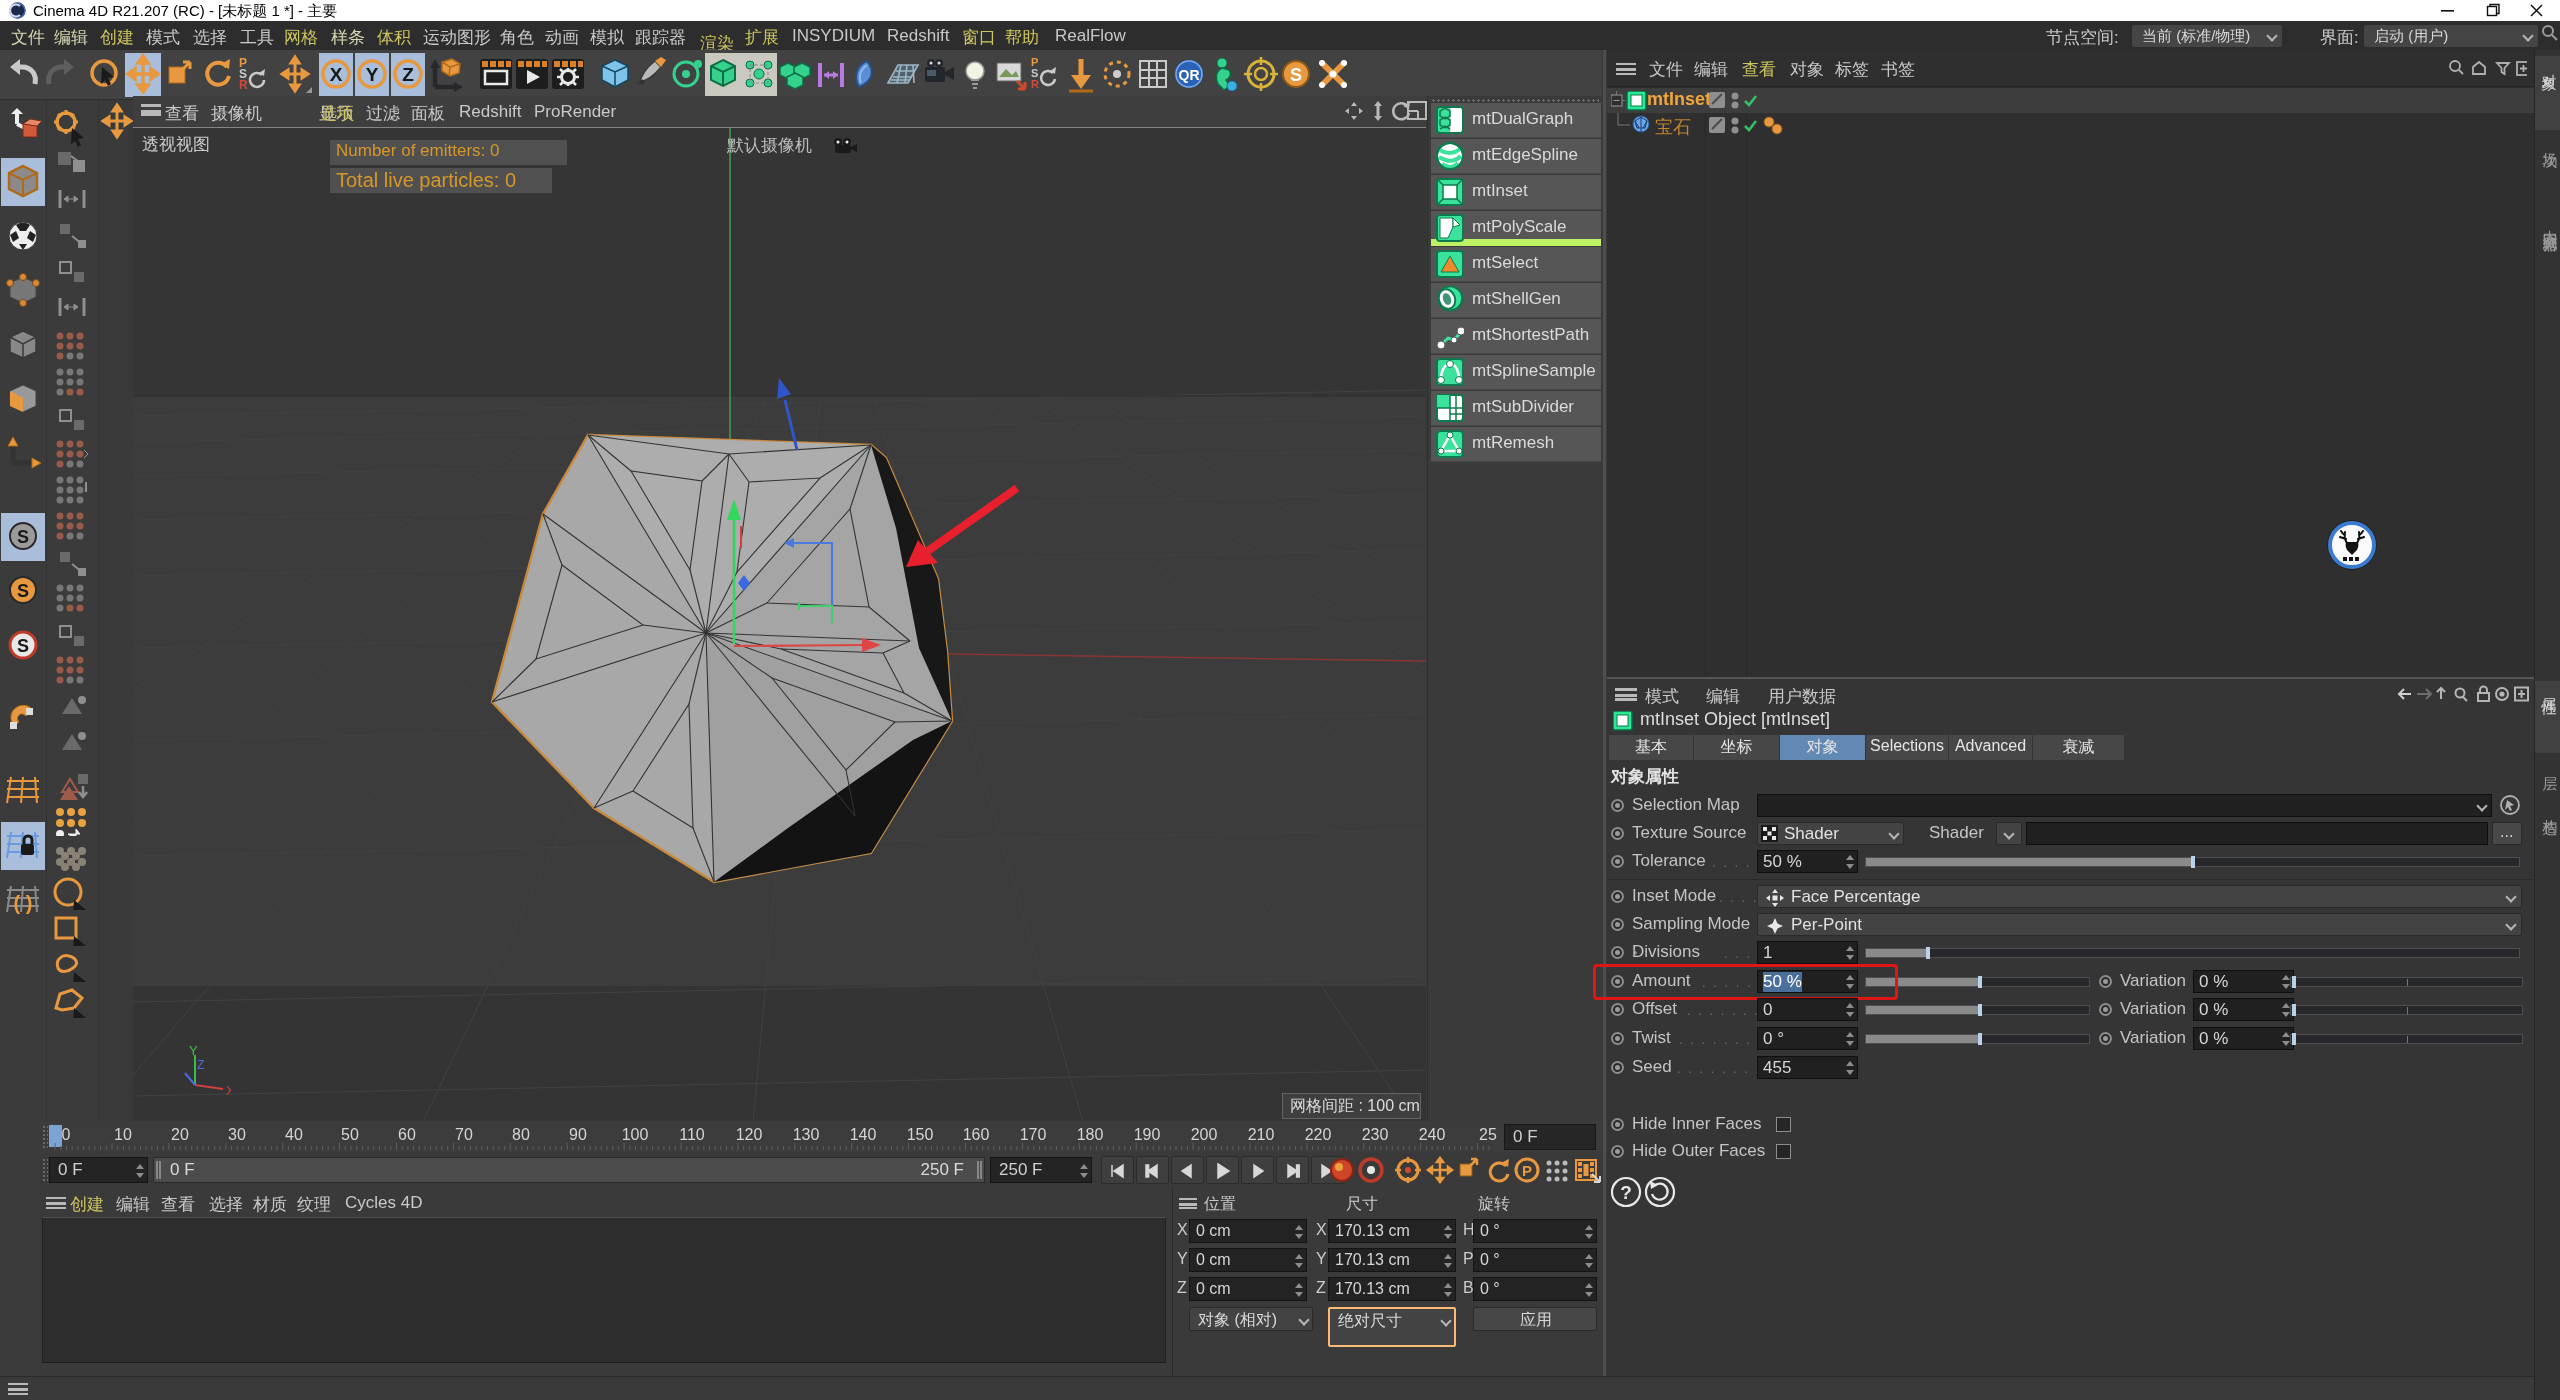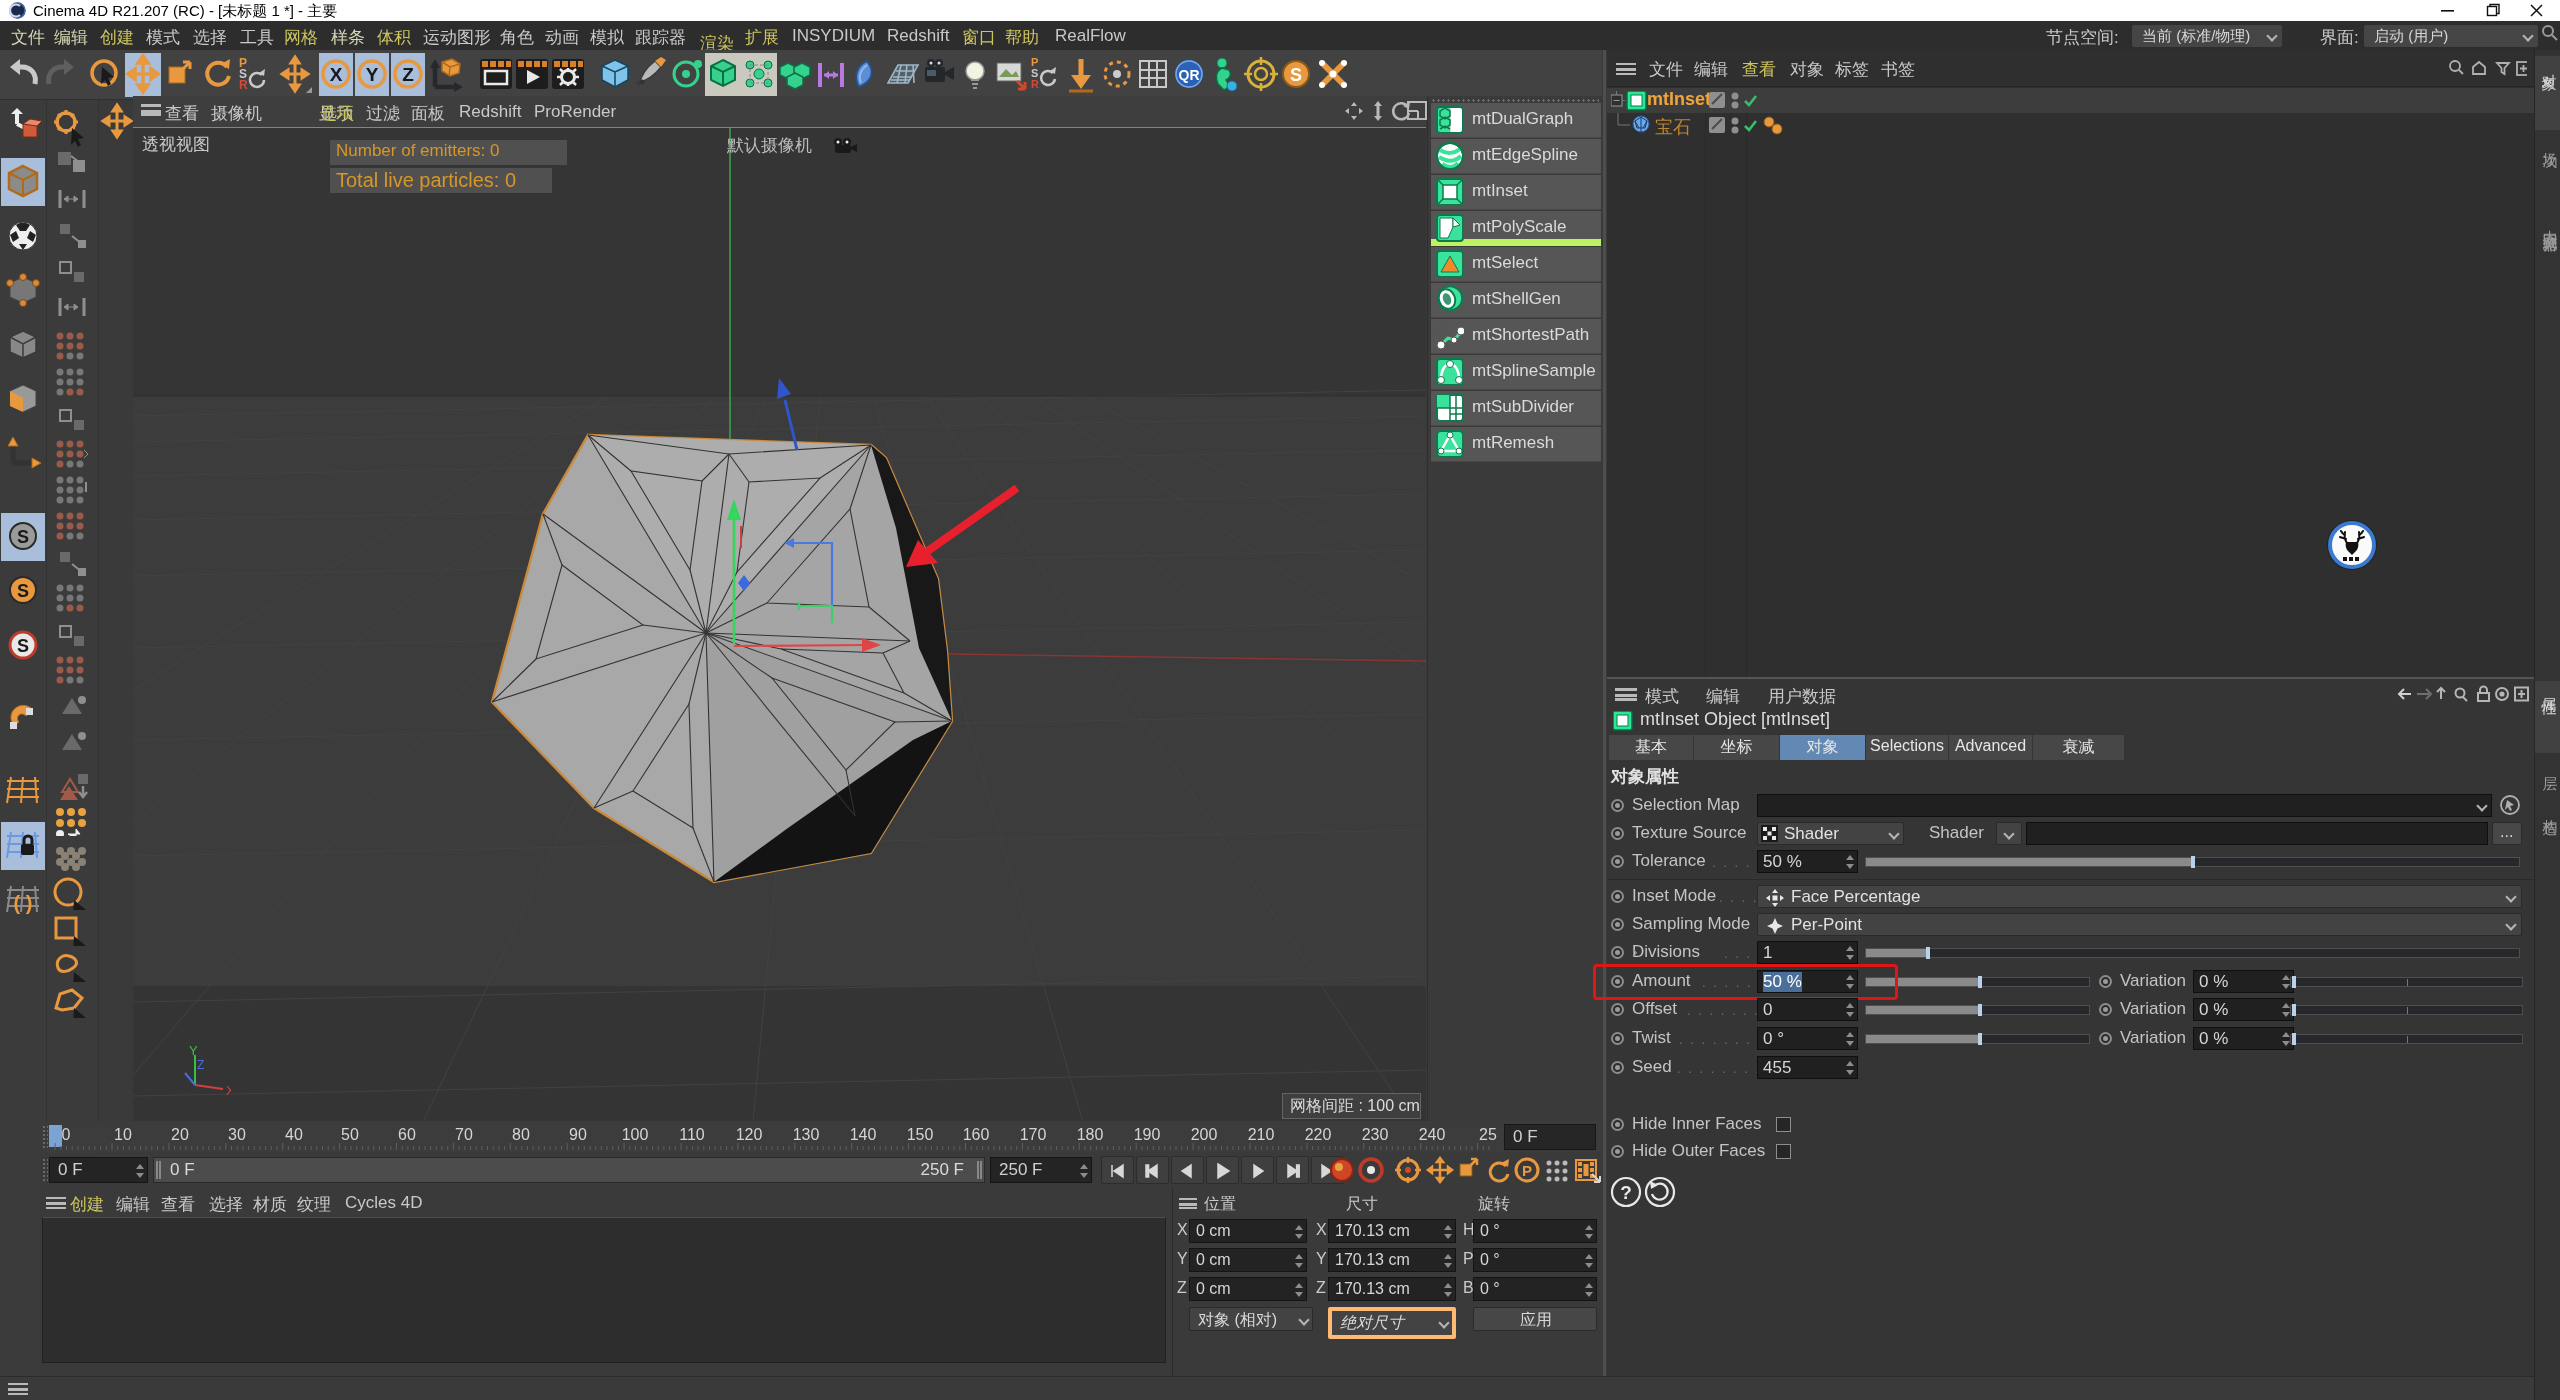--- a/index.html
+++ b/index.html
@@ -1564,21 +1564,21 @@
     </div>
     <span style="left:290px;top:91px;font-size:16px;color:#cccccc;">B</span>
     <div style="left:300px;top:89px;width:124px;height:24px;background:#232323;border:1px solid #141414;">
       <span style="left:6px;top:2px;font-size:16px;color:#d6d6d6;">0 °</span>
       <div class="spin" style="top:4px;"></div>
     </div>
     <div style="left:16px;top:119px;width:124px;height:24px;background:#434343;border:1px solid #2a2a2a;border-radius:2px;">
       <span style="left:8px;top:2px;font-size:16px;color:#d8d8d8;">对象 (相对)</span>
       <div class="chev" style="top:8px;"></div>
     </div>
-    <div style="left:155px;top:119px;width:128px;height:32px;background:#434343;border:4px solid #fdba74;border-radius:2px;font-style:italic;">
+    <div style="left:155px;top:119px;width:128px;height:40px;background:#434343;border:2px solid #fdba74;border-radius:2px;">
       <span style="left:8px;top:2px;font-size:16px;color:#d8d8d8;">绝对尺寸</span>
       <div class="chev" style="top:8px;"></div>
     </div>
     <div style="left:300px;top:119px;width:124px;height:24px;background:#474747;border:1px solid #2a2a2a;border-radius:2px;">
       <span style="left:0;top:2px;width:124px;text-align:center;font-size:16px;color:#d8d8d8;">应用</span>
     </div>
   </div>
 <div style="left:0px;top:1376px;width:2534px;height:24px;background:#3a3a3a;border-top:1px solid #2b2b2b;">
 <div class="ham" style="left:8px;top:6px;width:20px;height:12px;border-width:2.5px;"></div>
 </div>

